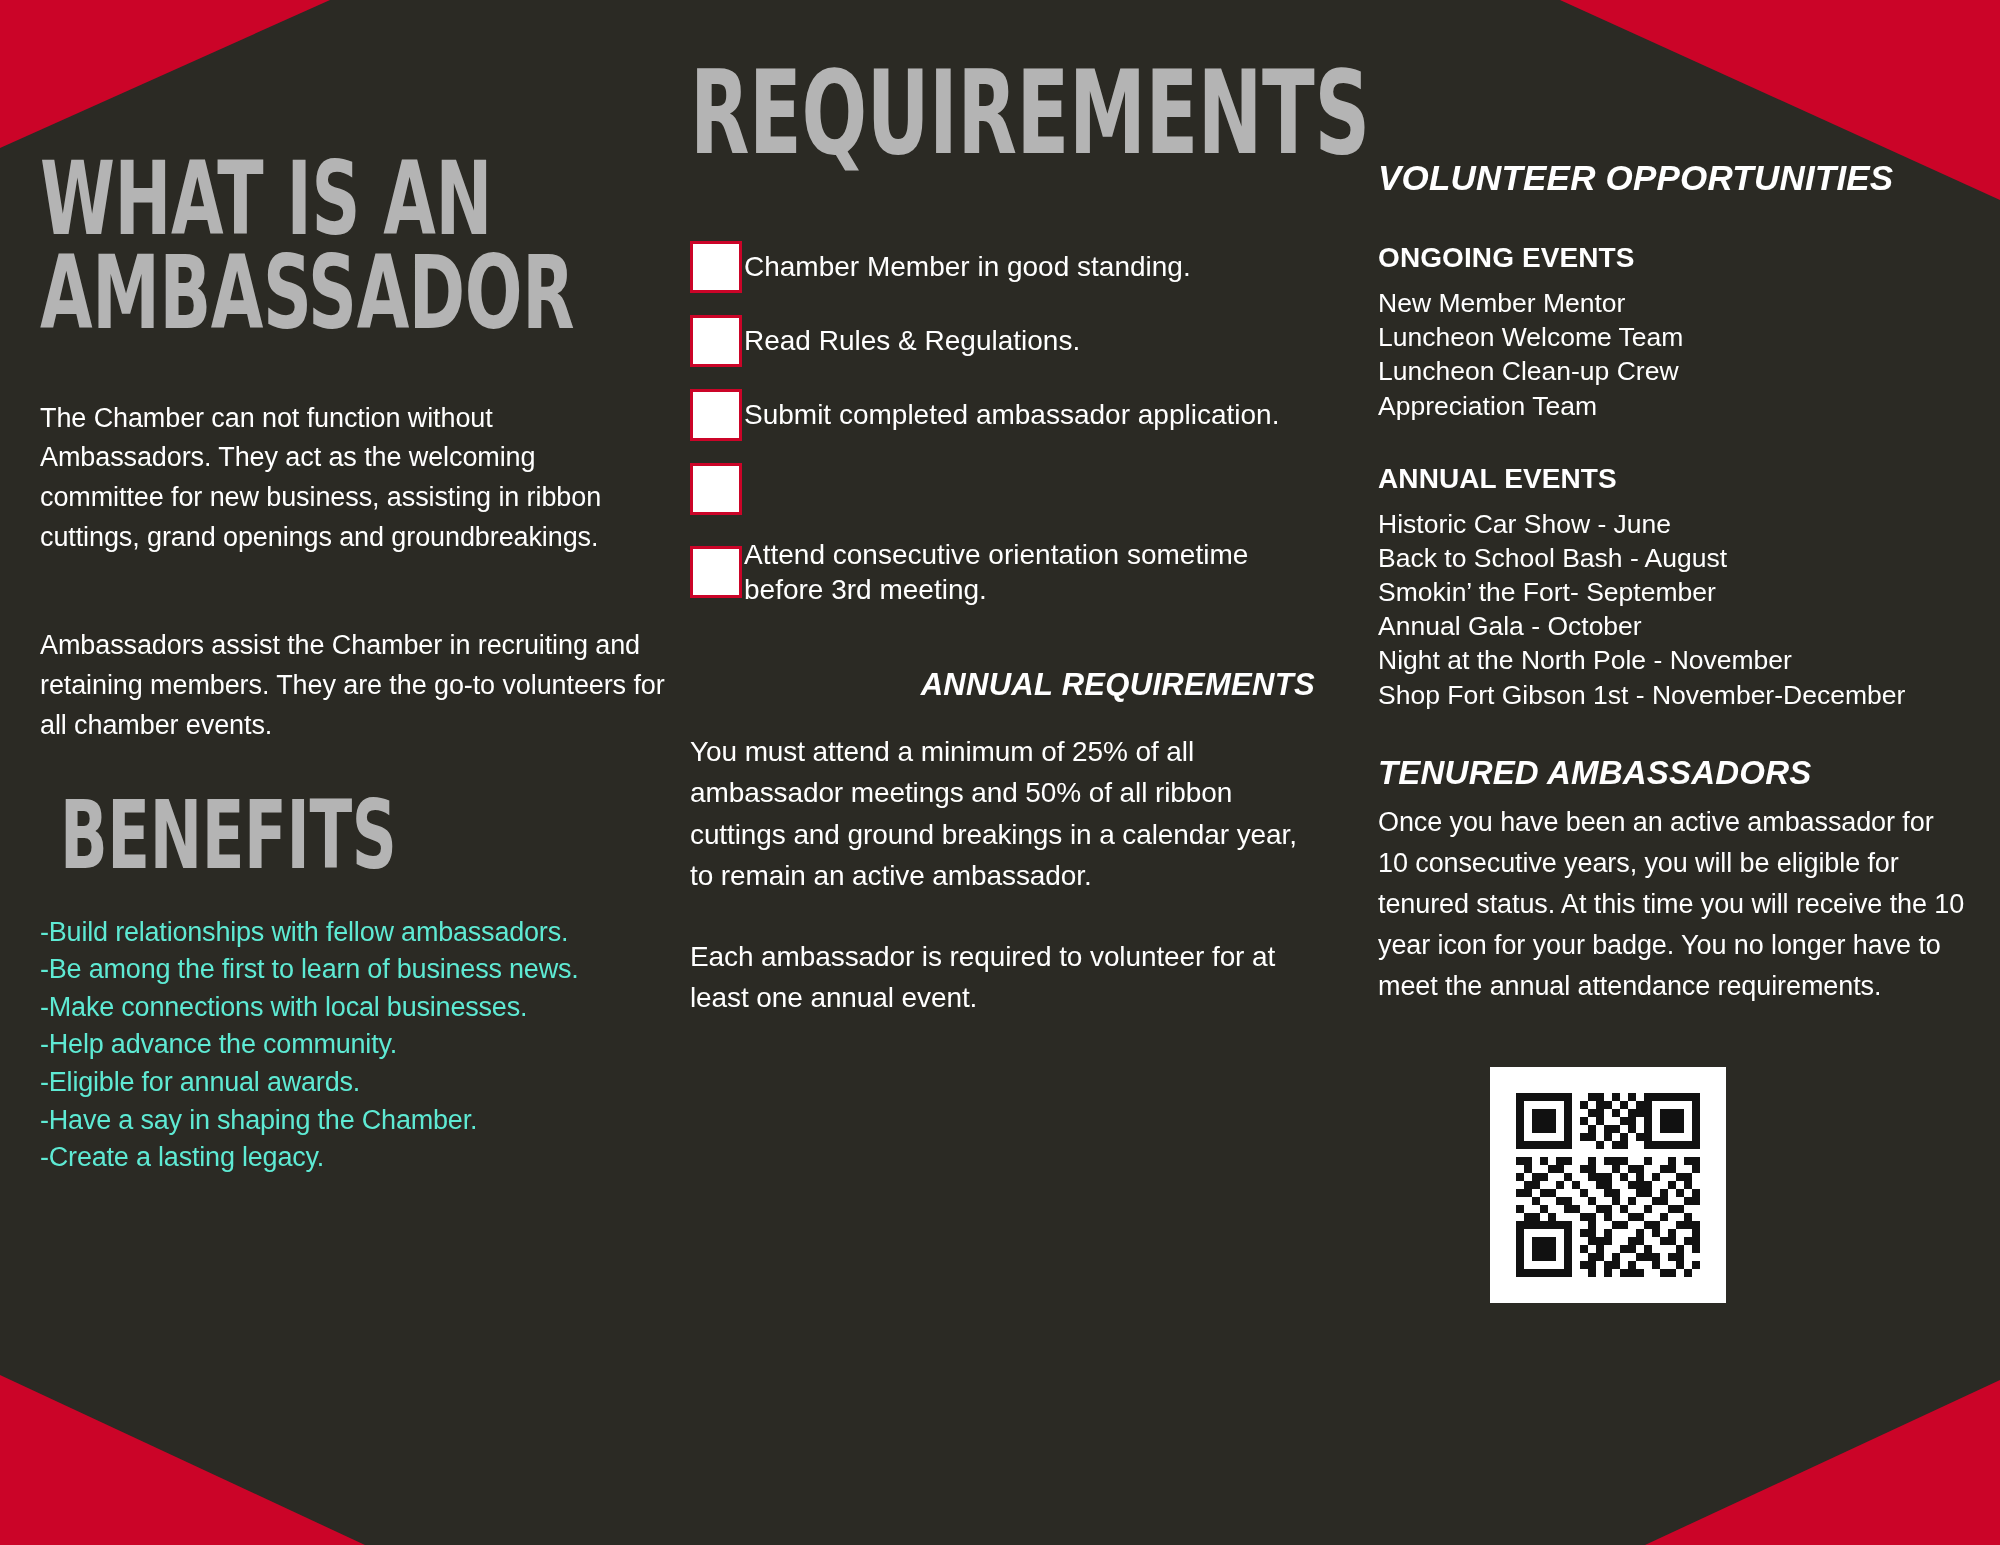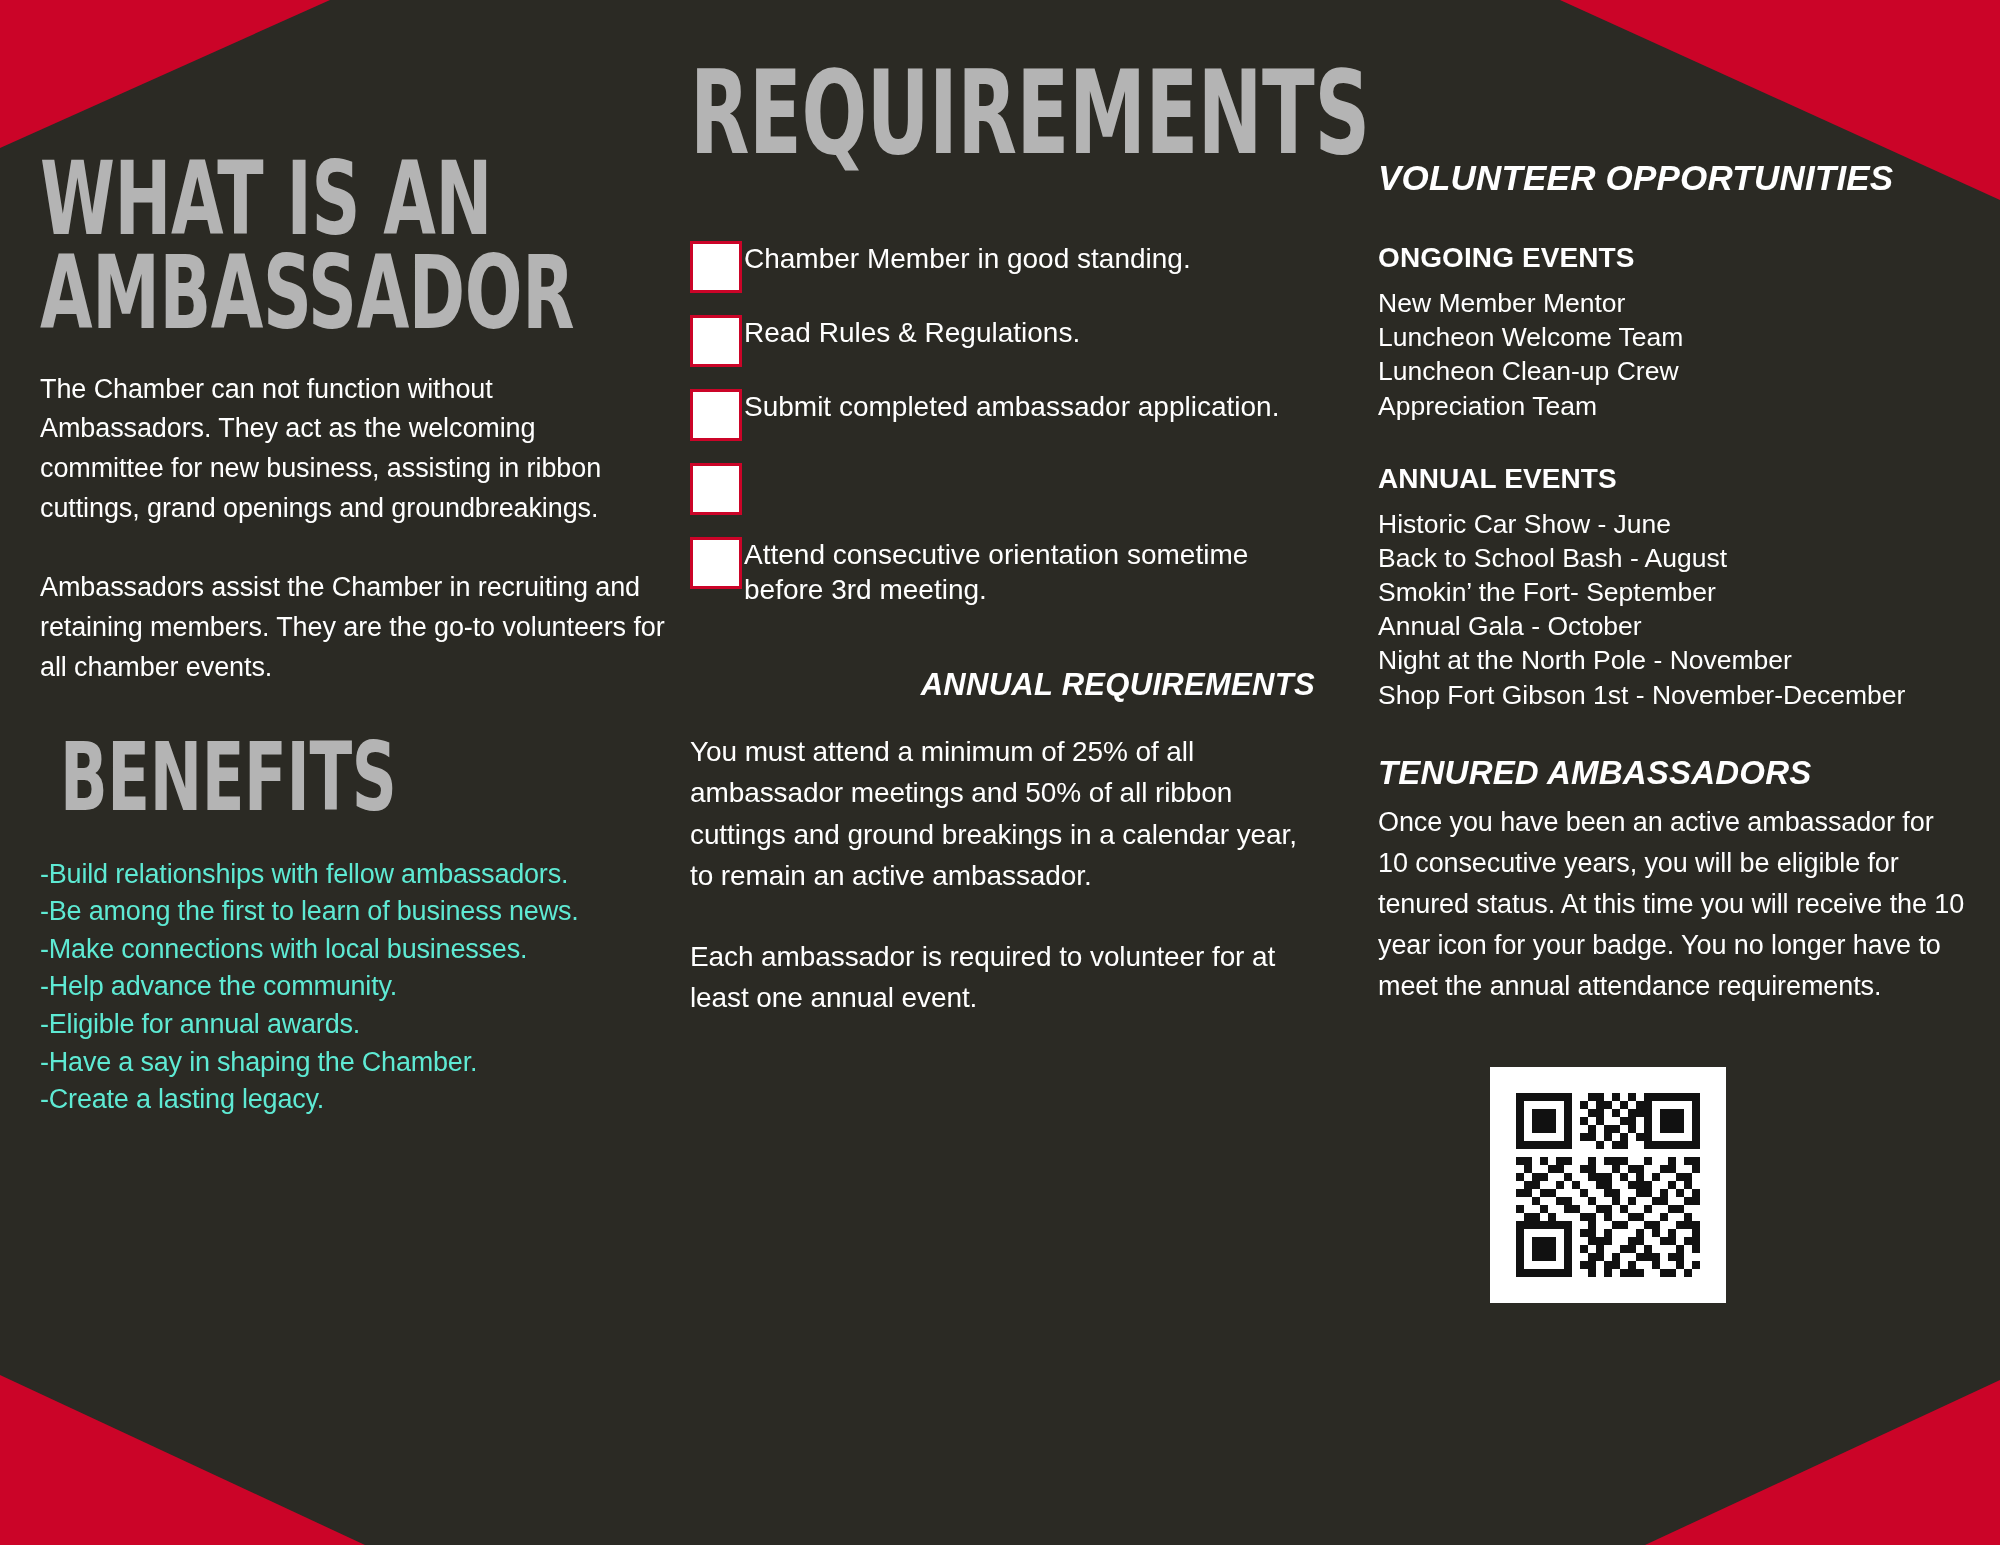--- a/index.html
+++ b/index.html
@@ -38,21 +38,21 @@
   }
   #h-what{font-size:102px;margin-top:152px;}
   #h-benefits{font-size:94px;margin-top:0;}
   #h-requirements{font-size:116px;margin-top:60px;}
 
   
   .para{
     color:#ffffff;font-size:27.5px;line-height:1.47;
     font-weight:400;letter-spacing:-0.1px;
   }
-  .col-left .para{font-size:27px;}
+  .col-left .para{font-size:27px;margin-top:29px;}
   .col-mid .para{font-size:28px;}
   .col-right .para{font-size:27px;line-height:1.52;}
 
   
   .bullets{color:#5eead4;font-size:27px;line-height:1.39;font-weight:500;letter-spacing:-0.2px;}
   .bullets div{white-space:nowrap;}
 
   
   .sec-head{
     color:#ffffff;font-weight:bold;text-transform:uppercase;
@@ -64,21 +64,21 @@
   #h-tenured{font-size:33px;}
   #h-scan{font-size:32px;}
   #h-annual-req{font-size:31px;letter-spacing:0.3px;text-align:right;}
 
   
   .plainlist{color:#fff;font-size:26.5px;line-height:1.29;font-weight:400;}
   .plainlist div{white-space:nowrap;}
 
   
   .checklist{margin-top:34px;}
-  .check-row{display:flex;margin-bottom:22px;}
+  .check-row{display:flex;align-items:center;margin-bottom:22px;}
   .checkbox{
     flex:0 0 auto;width:52px;height:52px;background:#ffffff;
     border:3px solid #cb0428;box-sizing:border-box;margin-right:0;
   }
   .check-label{color:#fff;font-size:28px;line-height:1.26;margin-left:2px;}
 
   
   .qr-wrap{background:#fff;padding:18px;width:200px;height:200px;box-sizing:content-box;margin-top:22px;}
   .qr-wrap svg{display:block;}
   .spacer-md{height:40px;}

